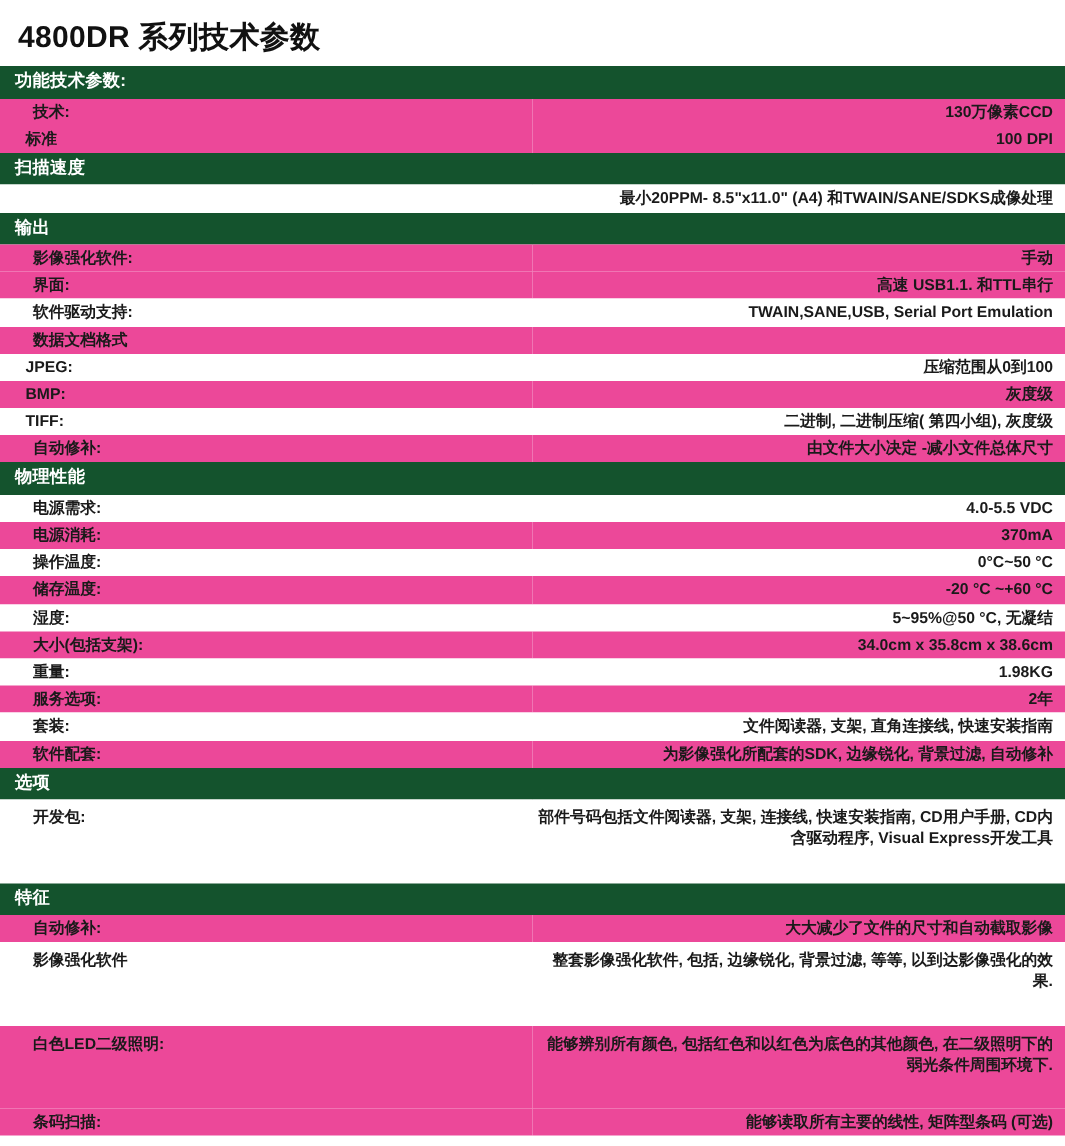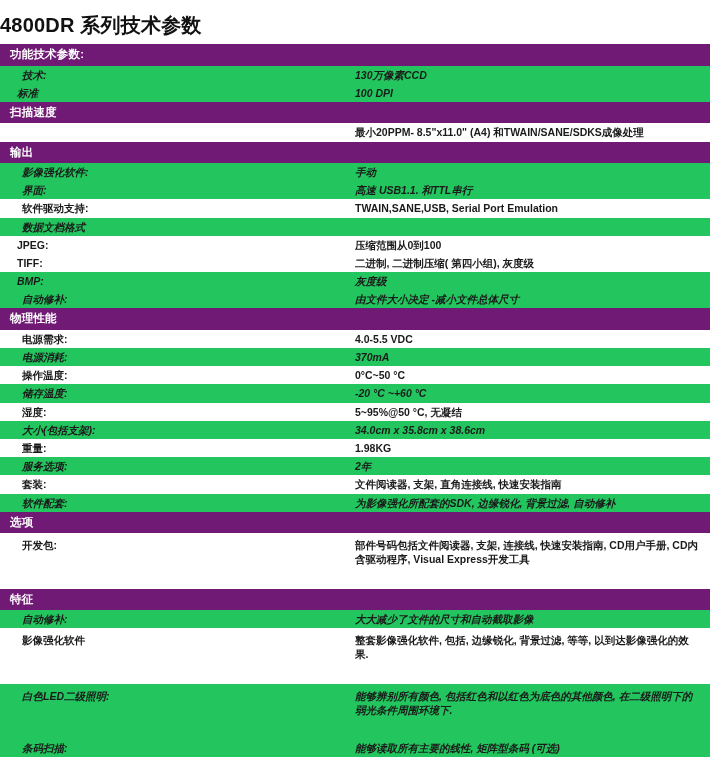--- a/index.html
+++ b/index.html
@@ -13,64 +13,65 @@
     color: #1a1a1a;
     overflow: hidden;
     position: relative;
   }
   .page { width: 710px; height: 764px; position: relative; }
 
   .doc-title {
     font-size: 20px;
     font-weight: 700;
     color: #111111;
-    padding: 14px 0 8px 0;
+    padding: 14px 0 8px 12px;
     letter-spacing: 0.2px;
     line-height: 1.1;
   }
 
   .spec-table {
     width: 710px;
     border-collapse: collapse;
     table-layout: fixed;
   }
 
   .section-header td {
-    background: #701a75;
+    background: #14532d;
     color: #ffffff;
     font-weight: 700;
     font-size: 11.5px;
     padding: 3px 0 3px 10px;
     line-height: 1.35;
     height: 18px;
     letter-spacing: 0.2px;
   }
 
   .row td {
     font-size: 10.5px;
     line-height: 1.35;
     padding: 2px 4px 2px 0;
     vertical-align: top;
     height: 17px;
   }
-  .row.gray td { background: #22c55e; font-style: italic; }
+  .row.gray td { background: #ec4899; }
   .row.white td { background: #ffffff; }
 
   td.lbl {
     width: 150px;
     padding-left: 22px;
     font-weight: 600;
     color: #1a1a1a;
     white-space: nowrap;
   }
   td.lbl.indent2 { padding-left: 17px; }
   td.val {
     font-weight: 600;
     color: #1a1a1a;
     padding-right: 8px;
+    text-align: right;
   }
 
   .row.tall td { height: 24px; padding-top: 5px; padding-bottom: 22px; }
 </style>
 </head>
 <body>
 
 <div class="page">
 
   <div class="doc-title">4800DR 系列技术参数</div>
@@ -111,27 +112,27 @@
           <td class="val">TWAIN,SANE,USB, Serial Port Emulation</td>
         </tr>
         <tr class="row gray">
           <td class="lbl">数据文档格式</td>
           <td class="val"></td>
         </tr>
         <tr class="row white">
           <td class="lbl indent2">JPEG:</td>
           <td class="val">压缩范围从0到100</td>
         </tr>
+        <tr class="row gray">
+          <td class="lbl indent2">BMP:</td>
+          <td class="val">灰度级</td>
+        </tr>
         <tr class="row white">
           <td class="lbl indent2">TIFF:</td>
           <td class="val">二进制, 二进制压缩( 第四小组), 灰度级</td>
-        </tr>
-        <tr class="row gray">
-          <td class="lbl indent2">BMP:</td>
-          <td class="val">灰度级</td>
         </tr>
         <tr class="row gray">
           <td class="lbl">自动修补:</td>
           <td class="val">由文件大小决定 -减小文件总体尺寸</td>
         </tr>
         <tr class="section-header">
           <td colspan="2">物理性能</td>
         </tr>
         <tr class="row white">
           <td class="lbl">电源需求:</td>

